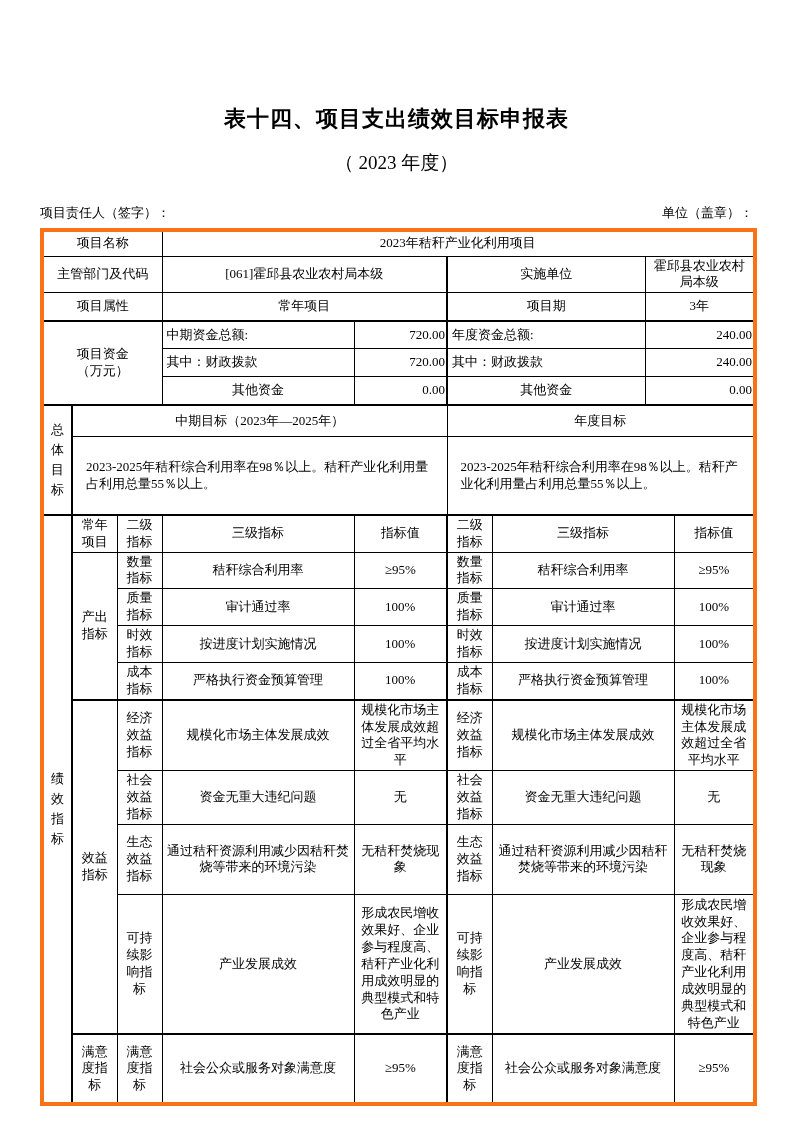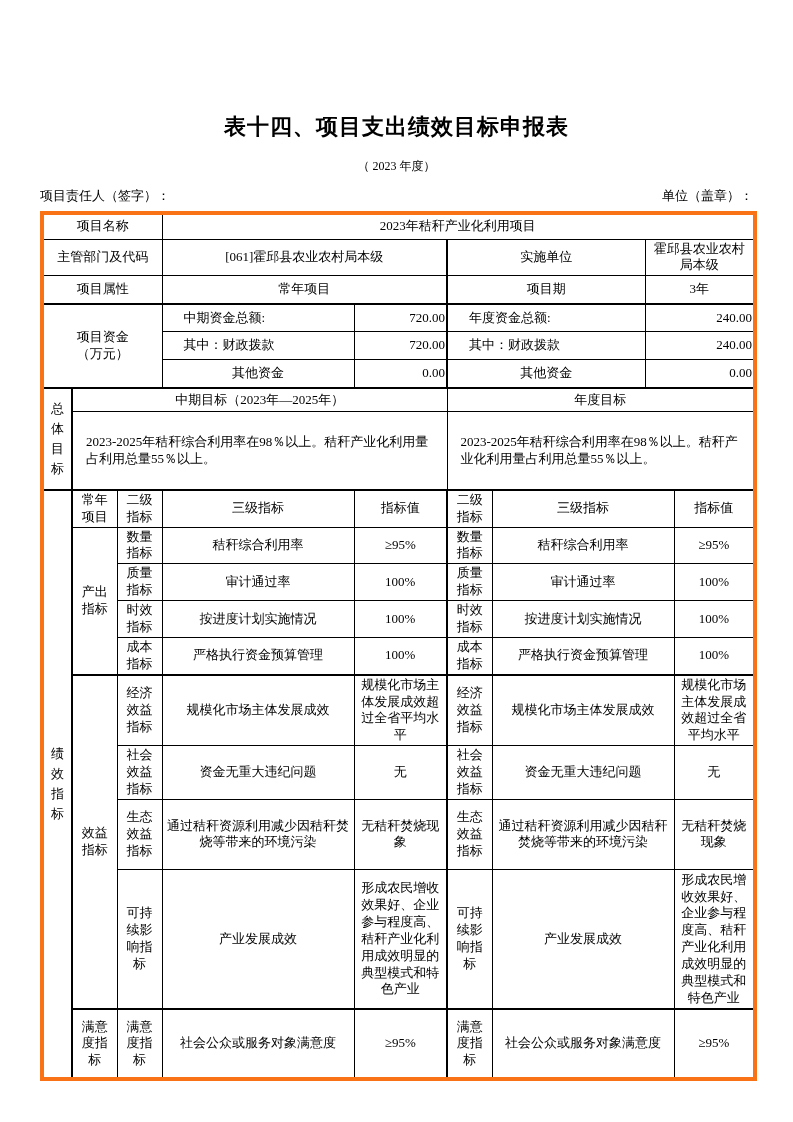--- a/index.html
+++ b/index.html
@@ -4,42 +4,42 @@
 <style>
   * { box-sizing: border-box; }
   html, body { margin: 0; padding: 0; }
   body {
     width: 793px; height: 1122px;
     background: #ffffff; color: #000;
     font-family: "Liberation Serif", "DejaVu Serif", serif;
   }
   .page { width: 793px; height: 1122px; padding: 0 40px; overflow: hidden; }
   .doc-title {
-    margin: 12px; padding-top: 100px;
+    margin: 4px; padding-top: 100px;
     text-align: center; font-size: 22px; font-weight: bold;
     font-family: "Liberation Sans", "DejaVu Sans", sans-serif;
     letter-spacing: 1px;
   }
-  .doc-subtitle { text-align: center; font-size: 12px; margin-top: 16px; }
+  .doc-subtitle { text-align: center; font-size: 19px; margin-top: 16px; }
   .sign-row {
     display: flex; justify-content: space-between;
-    font-size: 13px; margin-top: 12px; margin-bottom: 6px;
+    font-size: 13px; margin-top: 28px; margin-bottom: 6px;
   }
   table.form {
     border-collapse: collapse; table-layout: fixed;
     width: 713px; border: 4px solid #f97316;
   }
   td {
     border: 1px solid #000;
     font-size: 13px; line-height: 1.3;
     padding: 1px 3px;
     text-align: center; vertical-align: middle;
     word-break: break-all; overflow: hidden;
   }
-  td.left  { text-align: left;  padding-left: 21px; margin-left: 8px; }
+  td.left  { text-align: left;  padding-left: 4px; margin-left: 8px; }
   td.right { text-align: right; padding-right: 1px; }
   td.bt2 { border-top: 2px solid #000; }
   td.bl2 { border-left: 2px solid #000; }
   td.vert span {
     display: inline-block; width: 1em;
     word-break: break-all; line-height: 1.55;
   }
   td.goal-text { text-align: left; padding: 3px 13px; }
 </style>
 </head>
@@ -102,21 +102,21 @@
       <td colspan="2" class="left bl2">其中：财政拨款</td>
       <td colspan="2" class="right">240.00</td>
     </tr>
     <tr style="height:28px">
       <td>其他资金</td>
       <td class="right">0.00</td>
       <td colspan="2" class="bl2">其他资金</td>
       <td colspan="2" class="right">0.00</td>
     </tr>
 
-    <tr style="height:24px">
+    <tr style="height:32px">
       <td rowspan="2" class="vert bt2">
         <span>总体目标</span>
       </td>
       <td colspan="4" class="bl2 bt2">中期目标（2023年—2025年）</td>
       <td colspan="4" class="bt2">年度目标</td>
     </tr>
     <tr style="height:78px">
       <td colspan="4" class="goal-text bl2">2023-2025年秸秆综合利用率在98％以上。秸秆产业化利用量占利用总量55％以上。</td>
       <td colspan="4" class="goal-text">2023-2025年秸秆综合利用率在98％以上。秸秆产业化利用量占利用总量55％以上。</td>
     </tr>

